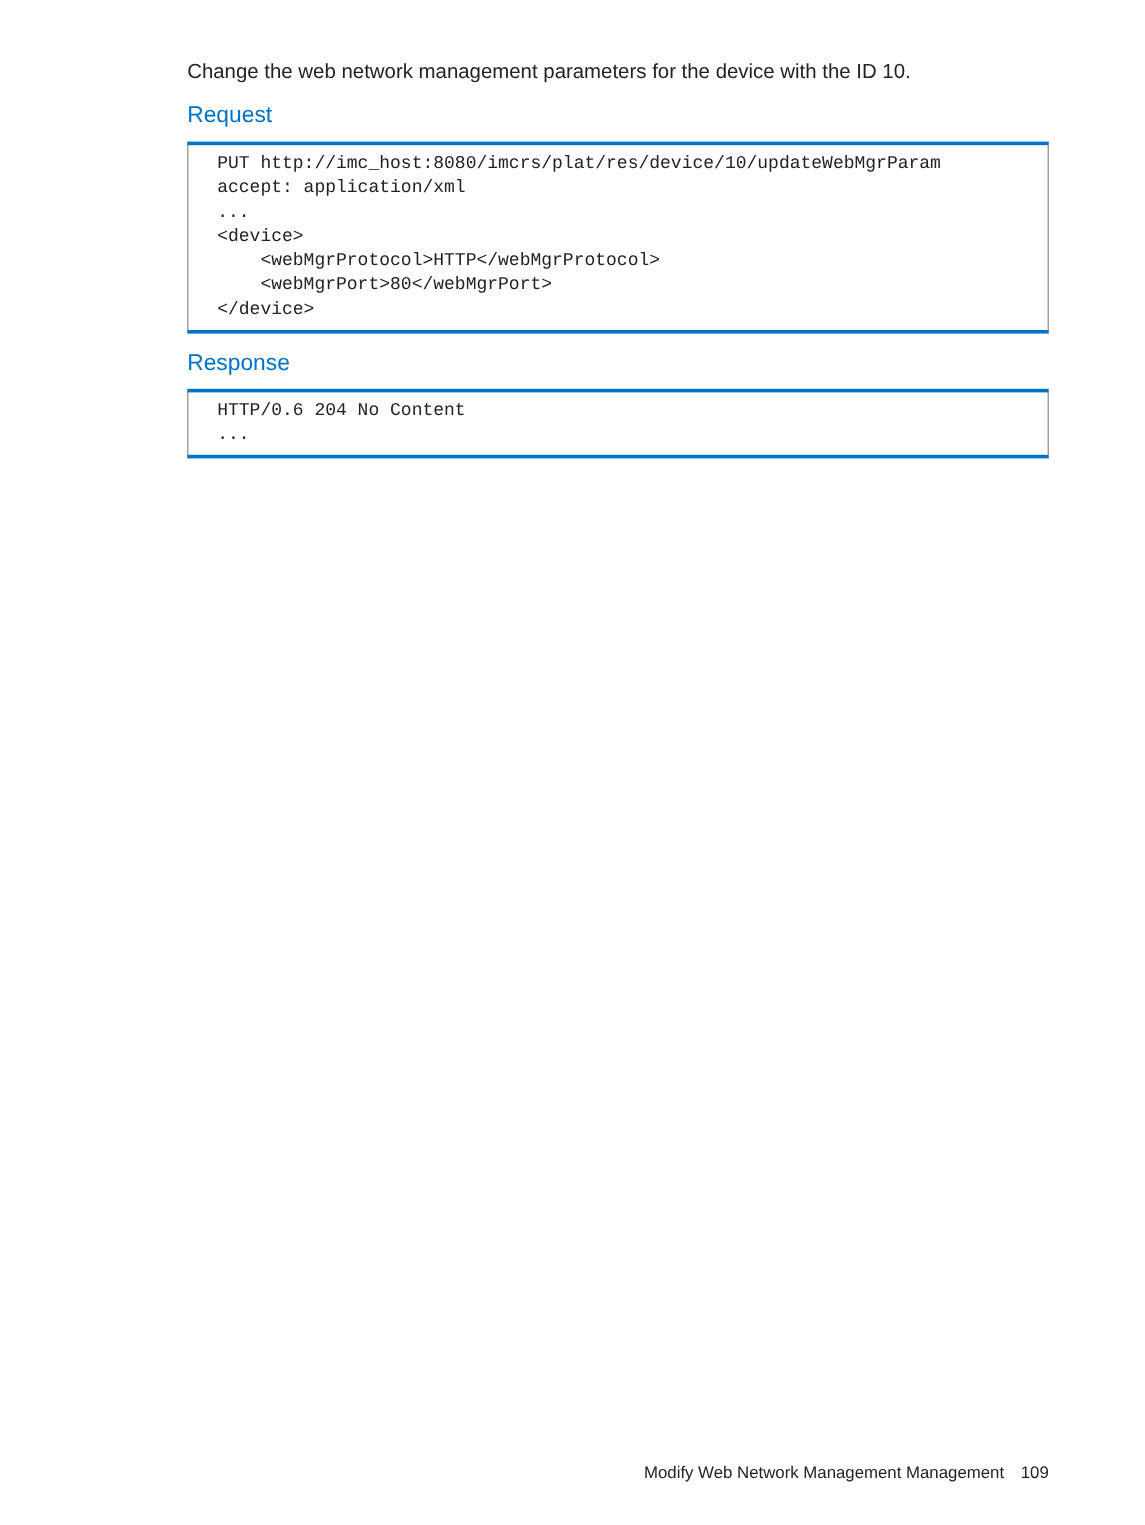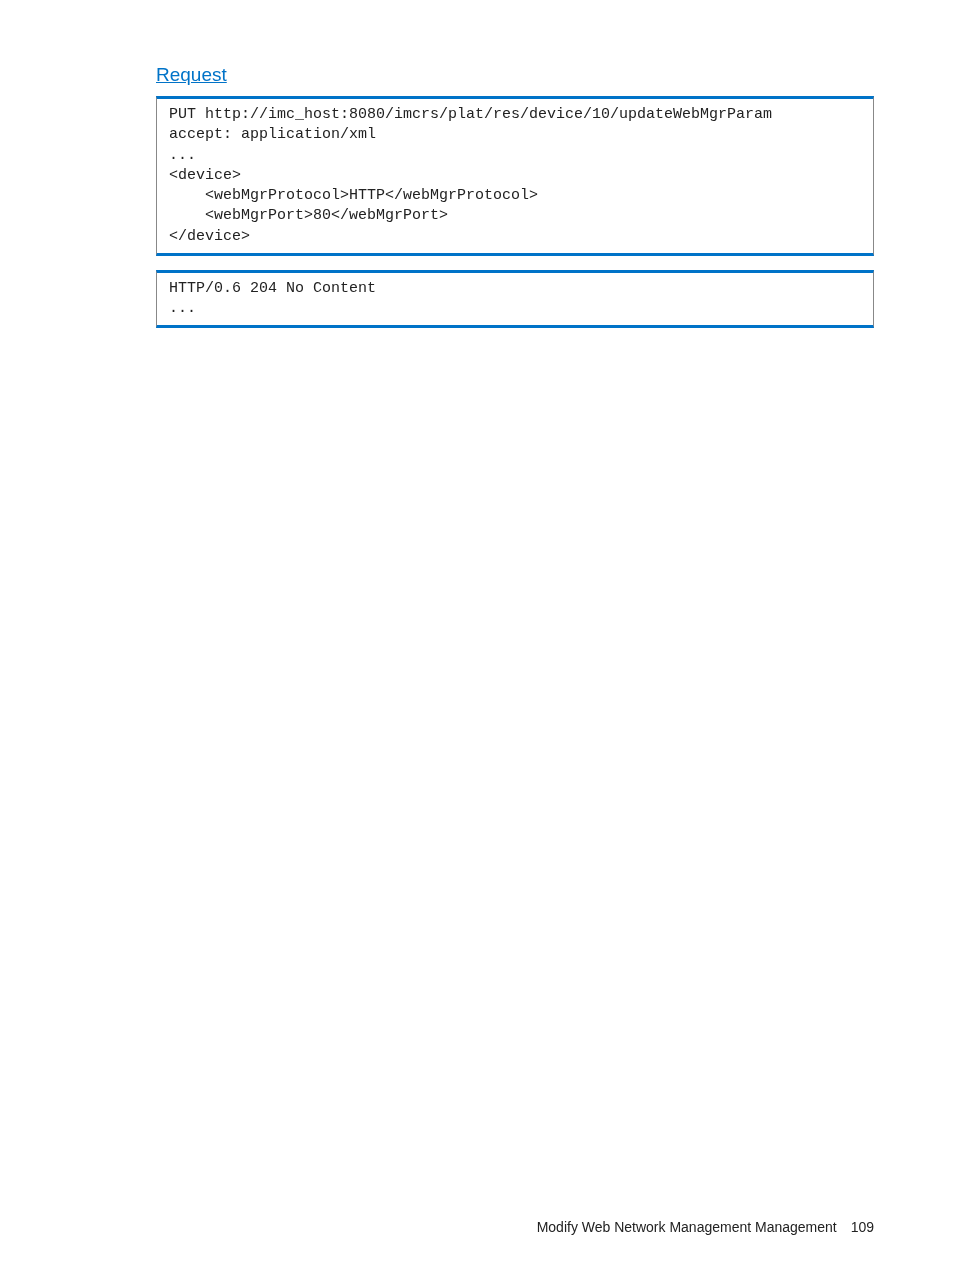--- a/index.html
+++ b/index.html
@@ -30,29 +30,28 @@
     margin: 0 0 16px 76px;
     font-family: Arial, Helvetica, sans-serif;
     font-weight: 400;
   }
   .h-sub {
     color: #0073c8;
     font-size: 19px;
     font-weight: 400;
     margin: 14px 0 10px 76px;
     font-family: Arial, Helvetica, sans-serif;
-    text-decoration: underline;
   }
   .codebox {
     margin: 8px 0 14px 76px;
     border-top: 3px solid #0073c8;
     border-bottom: 3px solid #0073c8;
     border-left: 1px solid #888;
     border-right: 1px solid #888;
-    padding: 6px 12px;
+    padding: 6px 24px;
     font-family: "Courier New", monospace;
     font-size: 15px;
     line-height: 1.35;
     white-space: pre;
     color: #222;
   }
   .footer {
     position: absolute;
     bottom: 36px;
     right: 80px;
@@ -61,31 +60,33 @@
     font-family: Arial, Helvetica, sans-serif;
   }
   .footer .pnum { margin-left: 10px; }
 </style>
 </head>
 <body>
 
 <div class="page">
 
 
+  <p class="intro">Change the web network management parameters for the device with the ID 10.</p>
 
   <h2 class="h-sub">Request</h2>
 
   <div class="codebox">PUT http://imc_host:8080/imcrs/plat/res/device/10/updateWebMgrParam
 accept: application/xml
 ...
 &lt;device&gt;
     &lt;webMgrProtocol&gt;HTTP&lt;/webMgrProtocol&gt;
     &lt;webMgrPort&gt;80&lt;/webMgrPort&gt;
 &lt;/device&gt;</div>
 
+  <h2 class="h-sub">Response</h2>
 
   <div class="codebox">HTTP/0.6 204 No Content
 ...</div>
 
   <div class="footer">
     <span>Modify Web Network Management Management</span>
     <span class="pnum">109</span>
   </div>
 
 </div>

